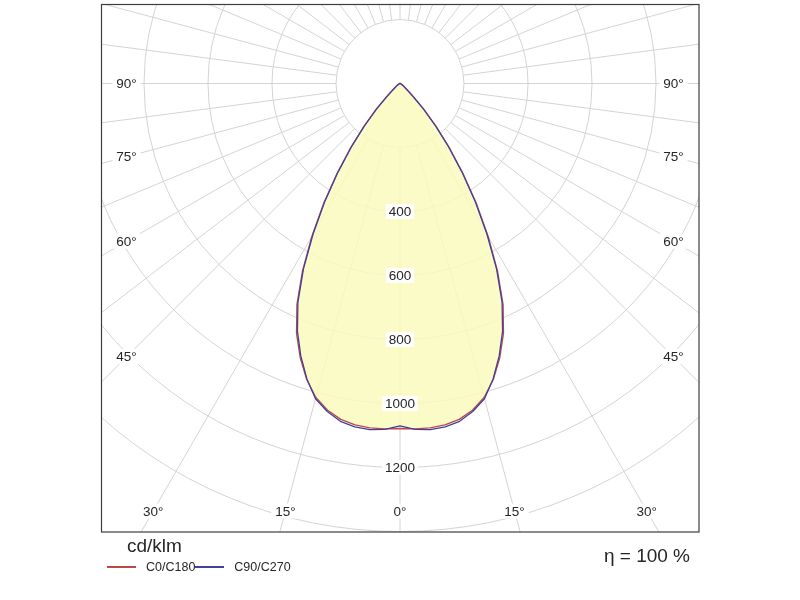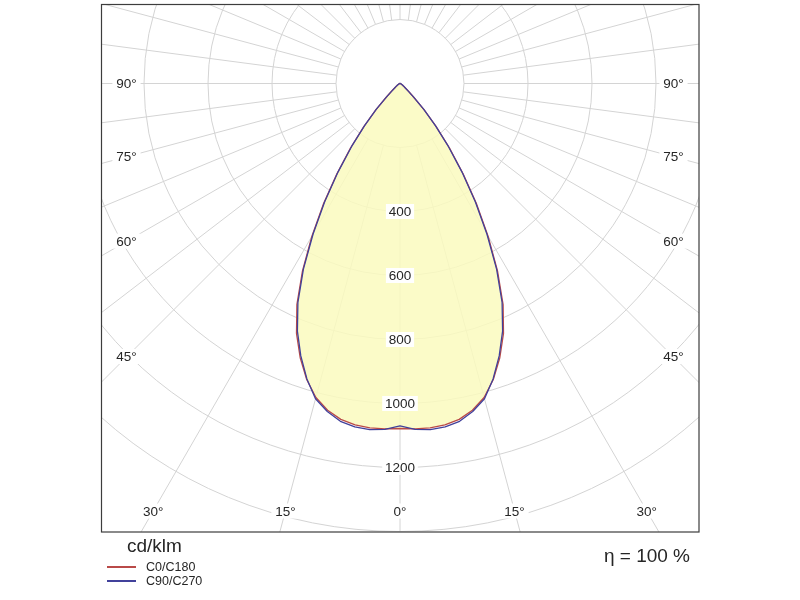--- a/index.html
+++ b/index.html
@@ -8,21 +8,21 @@
     font-family:"Liberation Sans", sans-serif;color:#262626;
   }
   #plot{position:absolute;left:0;top:0;}
   .unit-label{
     position:absolute;left:111px;top:535px;font-size:19px;color:#262626;margin-left:16px;
   }
   .eta-label{
     position:absolute;right:110px;top:545px;font-size:19px;color:#262626;
   }
   .legend{
-    position:absolute;left:107px;top:560px;display:flex;flex-direction:column;
+    position:absolute;left:107px;top:560px;display:flex;
   }
   .legend-row{display:flex;align-items:center;height:14px;}
   .legend-swatch{width:29px;height:2px;margin-right:10px;}
   .legend-text{font-size:12.5px;color:#262626;line-height:14px;}
 </style>
 </head>
 <body>
 
 <div class="page">
 

